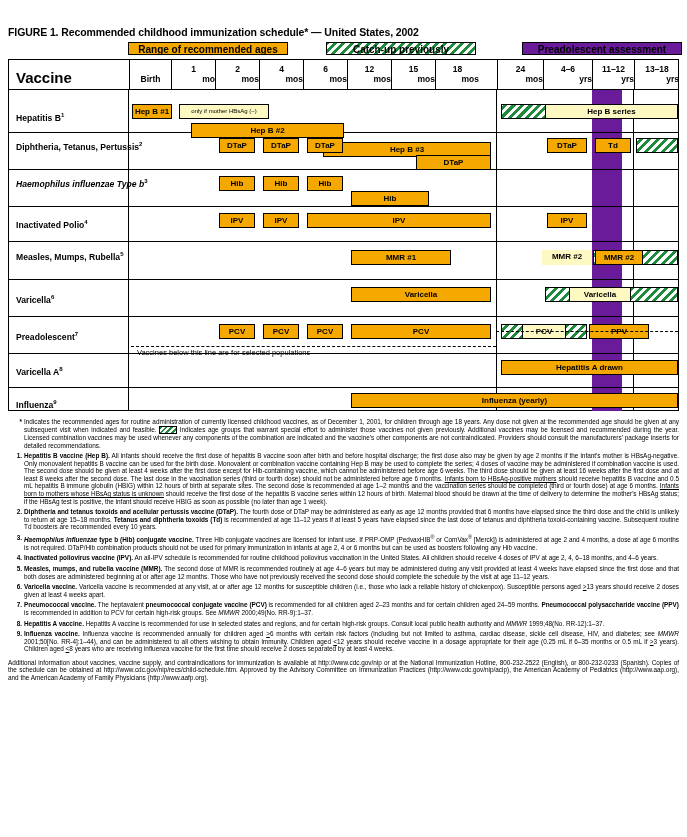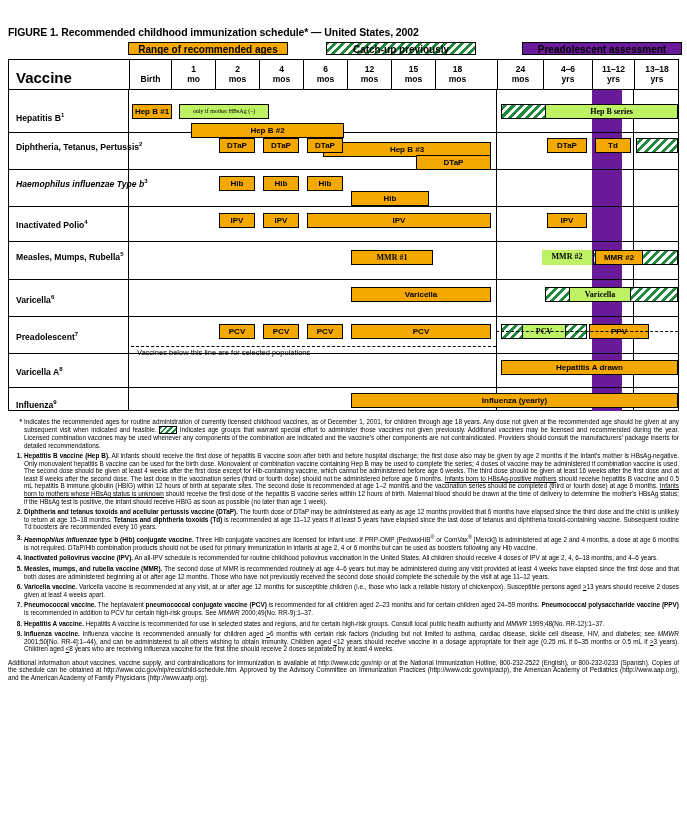--- a/index.html
+++ b/index.html
@@ -15,37 +15,37 @@
   .lg-catch{left:318px;width:150px;background:repeating-linear-gradient(-45deg,#ffffff 0 3px,#1e8a3c 3px 6px);color:#000;}
   .lg-pre{left:514px;width:160px;background:#6a1b9a;color:#ffffff;}
 
   
   .tbl{position:absolute;left:8px;top:41px;width:671px;height:352px;border:1px solid #000;box-sizing:border-box;background:#fff;}
   .hdr{position:absolute;left:0;top:0;width:100%;height:30px;border-bottom:1px solid #000;box-sizing:border-box;}
   .hdr .vaccine-lbl{position:absolute;left:7px;top:9px;font-size:15px;font-weight:bold;}
   .col{position:absolute;top:0;height:30px;text-align:center;font-size:8.5px;font-weight:bold;box-sizing:border-box;border-left:1px solid #000;}
   .col span{display:block;}
   .col .c1{margin-top:4px;}
-  .col .c2{margin-top:0px;}
+  .col .c2{margin-top:0px;text-align:right;}
   .col.birth{padding-top:10px;}
 
   .rowline{position:absolute;left:0;width:100%;border-top:1px solid #000;}
   .vline{position:absolute;top:0;width:1px;background:#000;}
 
   .rowlabel{position:absolute;left:7px;font-size:8.6px;font-weight:bold;line-height:10.5px;}
   .rowlabel i{font-style:italic;}
   .sup{font-size:6px;vertical-align:super;font-weight:bold;}
 
   
   .purple-band{position:absolute;top:30px;width:30px;background:#6a1b9a;}
 
   
   .bar{position:absolute;height:15px;background:#f5a800;border:1px solid #000;box-sizing:border-box;font-size:8px;font-weight:bold;text-align:center;line-height:13px;color:#000;}
   .bar.hatch{background:repeating-linear-gradient(-45deg,#ffffff 0 3px,#1e8a3c 3px 6px);}
-  .bar.white{background:#bef264;font-family:Liberation Serif, serif;}
+  .bar.white{background:#fef9c3;}
   .tiny{font-size:6px;font-weight:normal;}
 
   .dashline{position:absolute;border-top:1px dashed #000;}
   .selpop{position:absolute;font-size:7.5px;font-style:normal;}
 
   
   .notes{position:absolute;left:8px;top:400px;width:671px;font-size:6.4px;line-height:7.6px;text-align:justify;}
   .note{position:relative;padding-left:16px;margin-bottom:3px;}
   .note .mk{position:absolute;left:0;top:0;width:14px;text-align:right;font-weight:bold;}
   .note b{font-weight:bold;}
@@ -180,21 +180,21 @@
     <div class="bar" style="left:210px;top:116px;width:36px;">Hib</div>
     <div class="bar" style="left:254px;top:116px;width:36px;">Hib</div>
     <div class="bar" style="left:298px;top:116px;width:36px;">Hib</div>
     <div class="bar" style="left:342px;top:131px;width:78px;">Hib</div>
 
     <div class="bar" style="left:210px;top:153px;width:36px;">IPV</div>
     <div class="bar" style="left:254px;top:153px;width:36px;">IPV</div>
     <div class="bar" style="left:298px;top:153px;width:184px;">IPV</div>
     <div class="bar" style="left:538px;top:153px;width:40px;">IPV</div>
 
-    <div class="bar" style="left:342px;top:190px;width:82px;font-family:Liberation Serif, serif;">MMR #1</div>
+    <div class="bar" style="left:342px;top:190px;width:100px;">MMR #1</div>
     <div class="bar hatch" style="left:584px;top:190px;width:85px;"></div>
     <div class="bar white" style="left:533px;top:190px;width:50px;border:none;">MMR #2</div>
     <div class="bar" style="left:586px;top:190px;width:48px;">MMR #2</div>
 
     <div class="bar" style="left:342px;top:227px;width:140px;">Varicella</div>
     <div class="bar hatch" style="left:536px;top:227px;width:133px;"></div>
     <div class="bar white" style="left:560px;top:227px;width:62px;">Varicella</div>
 
     <div class="bar" style="left:210px;top:264px;width:36px;">PCV</div>
     <div class="bar" style="left:254px;top:264px;width:36px;">PCV</div>

